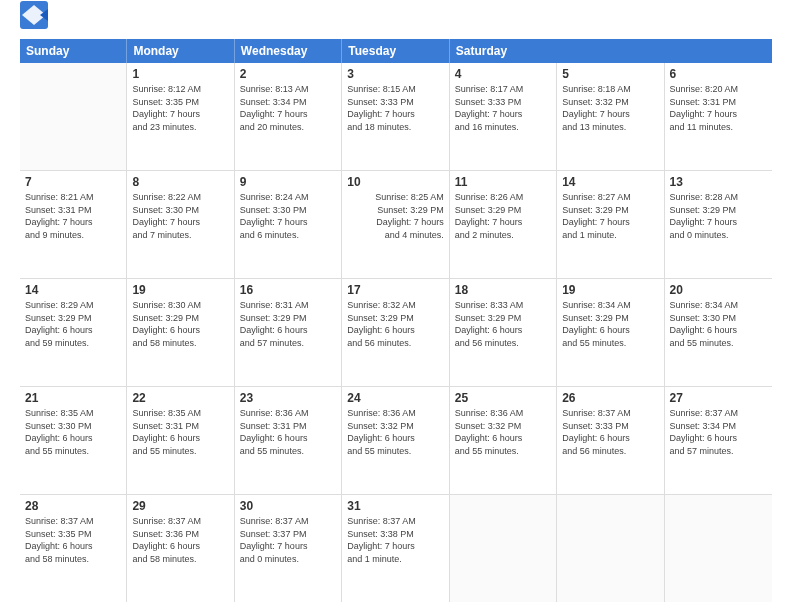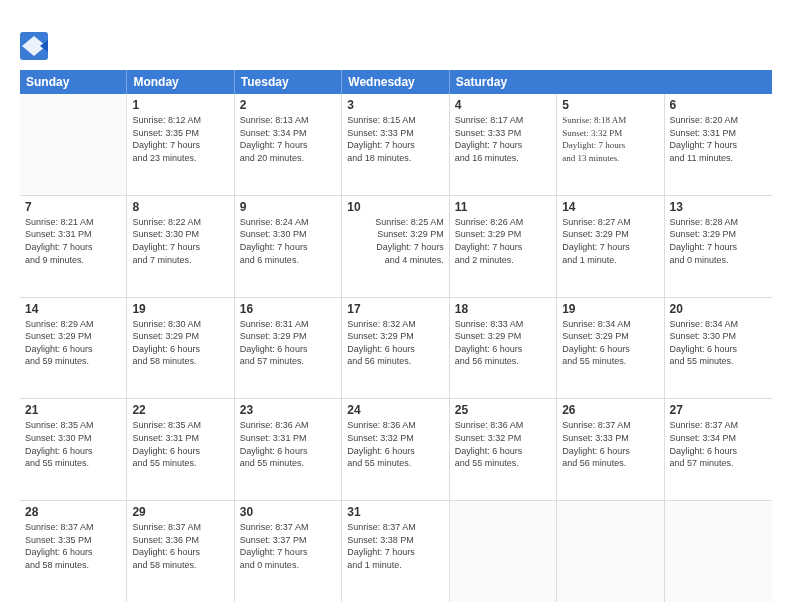--- a/index.html
+++ b/index.html
@@ -6,21 +6,21 @@
     body {
       font-family: Arial, sans-serif;
       background: #fff;
       width: 792px;
       height: 612px;
       overflow: hidden;
     }
     .page {
       width: 792px;
       height: 612px;
-      padding: 32px 20px 10px 20px;
+      padding: 1px 20px 10px 20px;
       display: flex;
       flex-direction: column;
     }
     .header {
       display: flex;
       justify-content: space-between;
       align-items: flex-start;
       margin-bottom: 10px;
     }
     .logo {
@@ -131,22 +131,22 @@
     </div>
     <div class="title-block">
       <div class="month-title"></div>
       <div class="location"></div>
     </div>
   </div>
   <div class="calendar">
     <div class="cal-header" id="cal-header">
         <div class="cal-header-cell">Sunday</div>
         <div class="cal-header-cell">Monday</div>
+        <div class="cal-header-cell">Wednesday</div>
         <div class="cal-header-cell">Tuesday</div>
-        <div class="cal-header-cell">Wednesday</div>
         <div class="cal-header-cell">Saturday</div>
       </div>
     <div class="cal-body" id="cal-body">
         <div class="cal-row">
           <div class="cal-cell empty"></div>
           <div class="cal-cell">
             <span class="day-num">1</span>
             <div class="cell-text" style="white-space: pre-line;">Sunrise: 8:12 AM
 Sunset: 3:35 PM
 Daylight: 7 hours
@@ -168,21 +168,21 @@
           </div>
           <div class="cal-cell">
             <span class="day-num">4</span>
             <div class="cell-text" style="white-space: pre-line;">Sunrise: 8:17 AM
 Sunset: 3:33 PM
 Daylight: 7 hours
 and 16 minutes.</div>
           </div>
           <div class="cal-cell">
             <span class="day-num">5</span>
-            <div class="cell-text" style="white-space: pre-line; font-family: Liberation Serif, serif;">Sunrise: 8:18 AM
+            <div class="cell-text" style="white-space: pre-line;">Sunrise: 8:18 AM
 Sunset: 3:32 PM
 Daylight: 7 hours
 and 13 minutes.</div>
           </div>
           <div class="cal-cell">
             <span class="day-num">6</span>
             <div class="cell-text" style="white-space: pre-line;">Sunrise: 8:20 AM
 Sunset: 3:31 PM
 Daylight: 7 hours
 and 11 minutes.</div>

